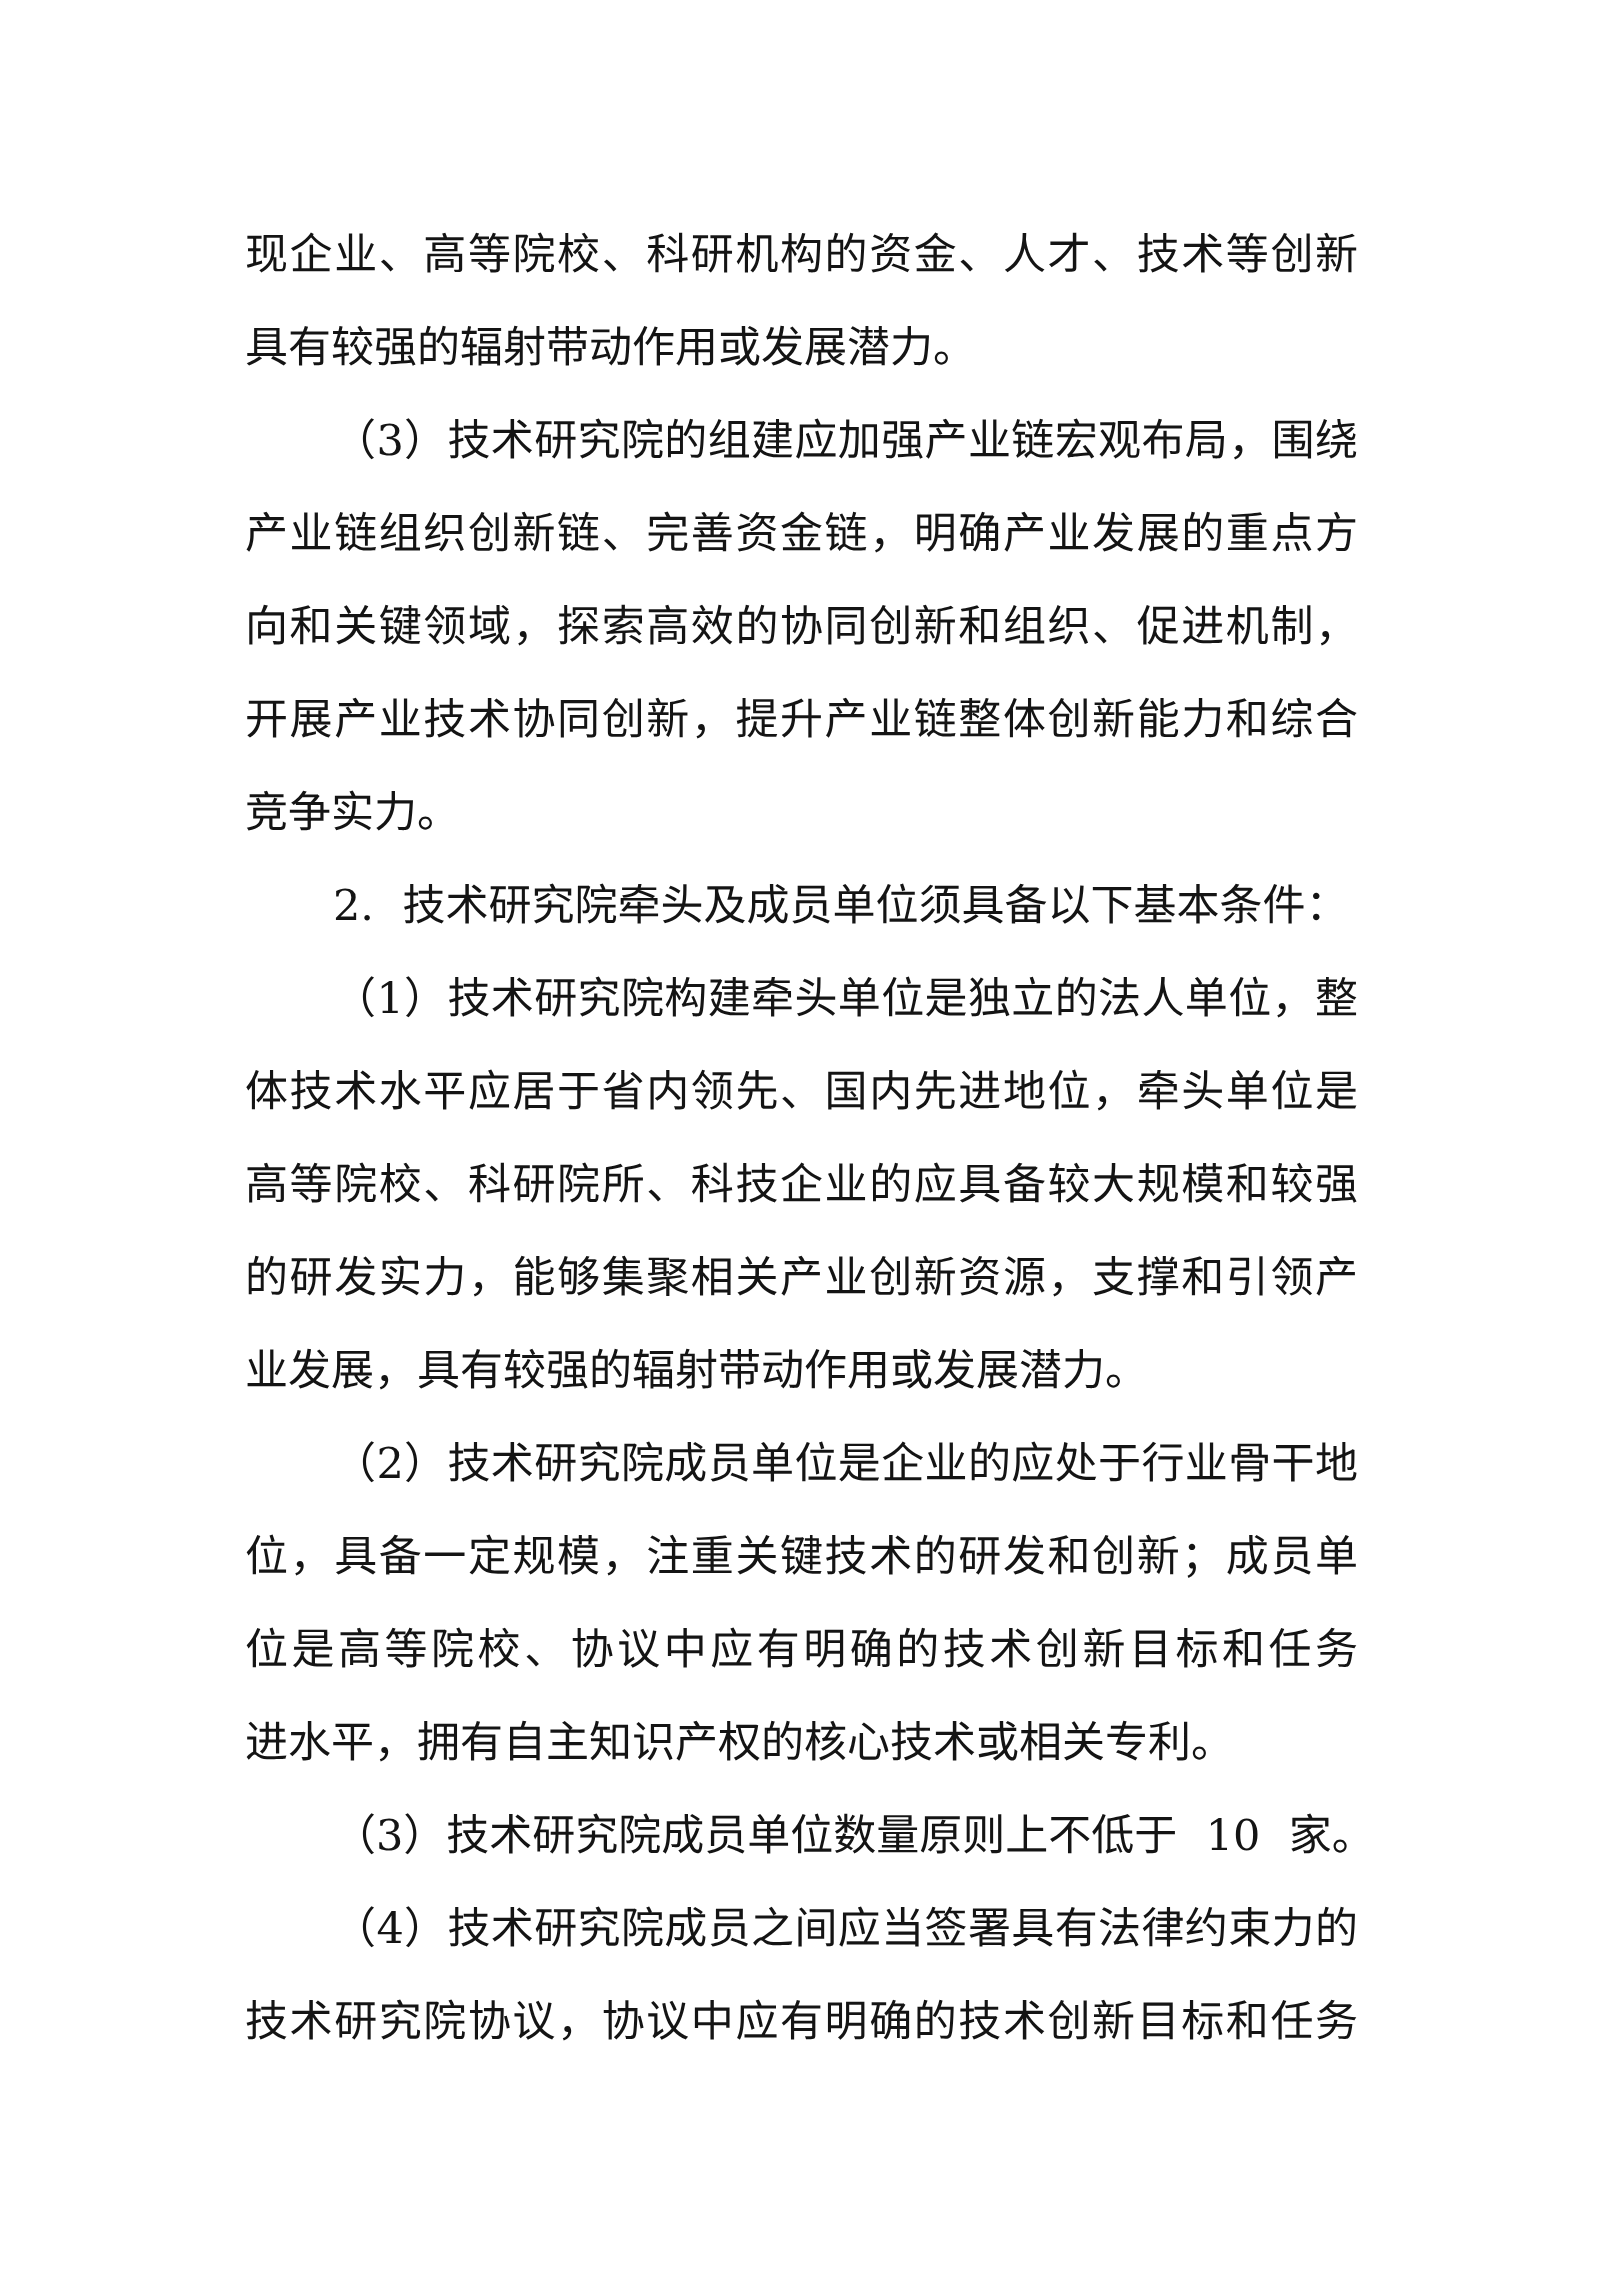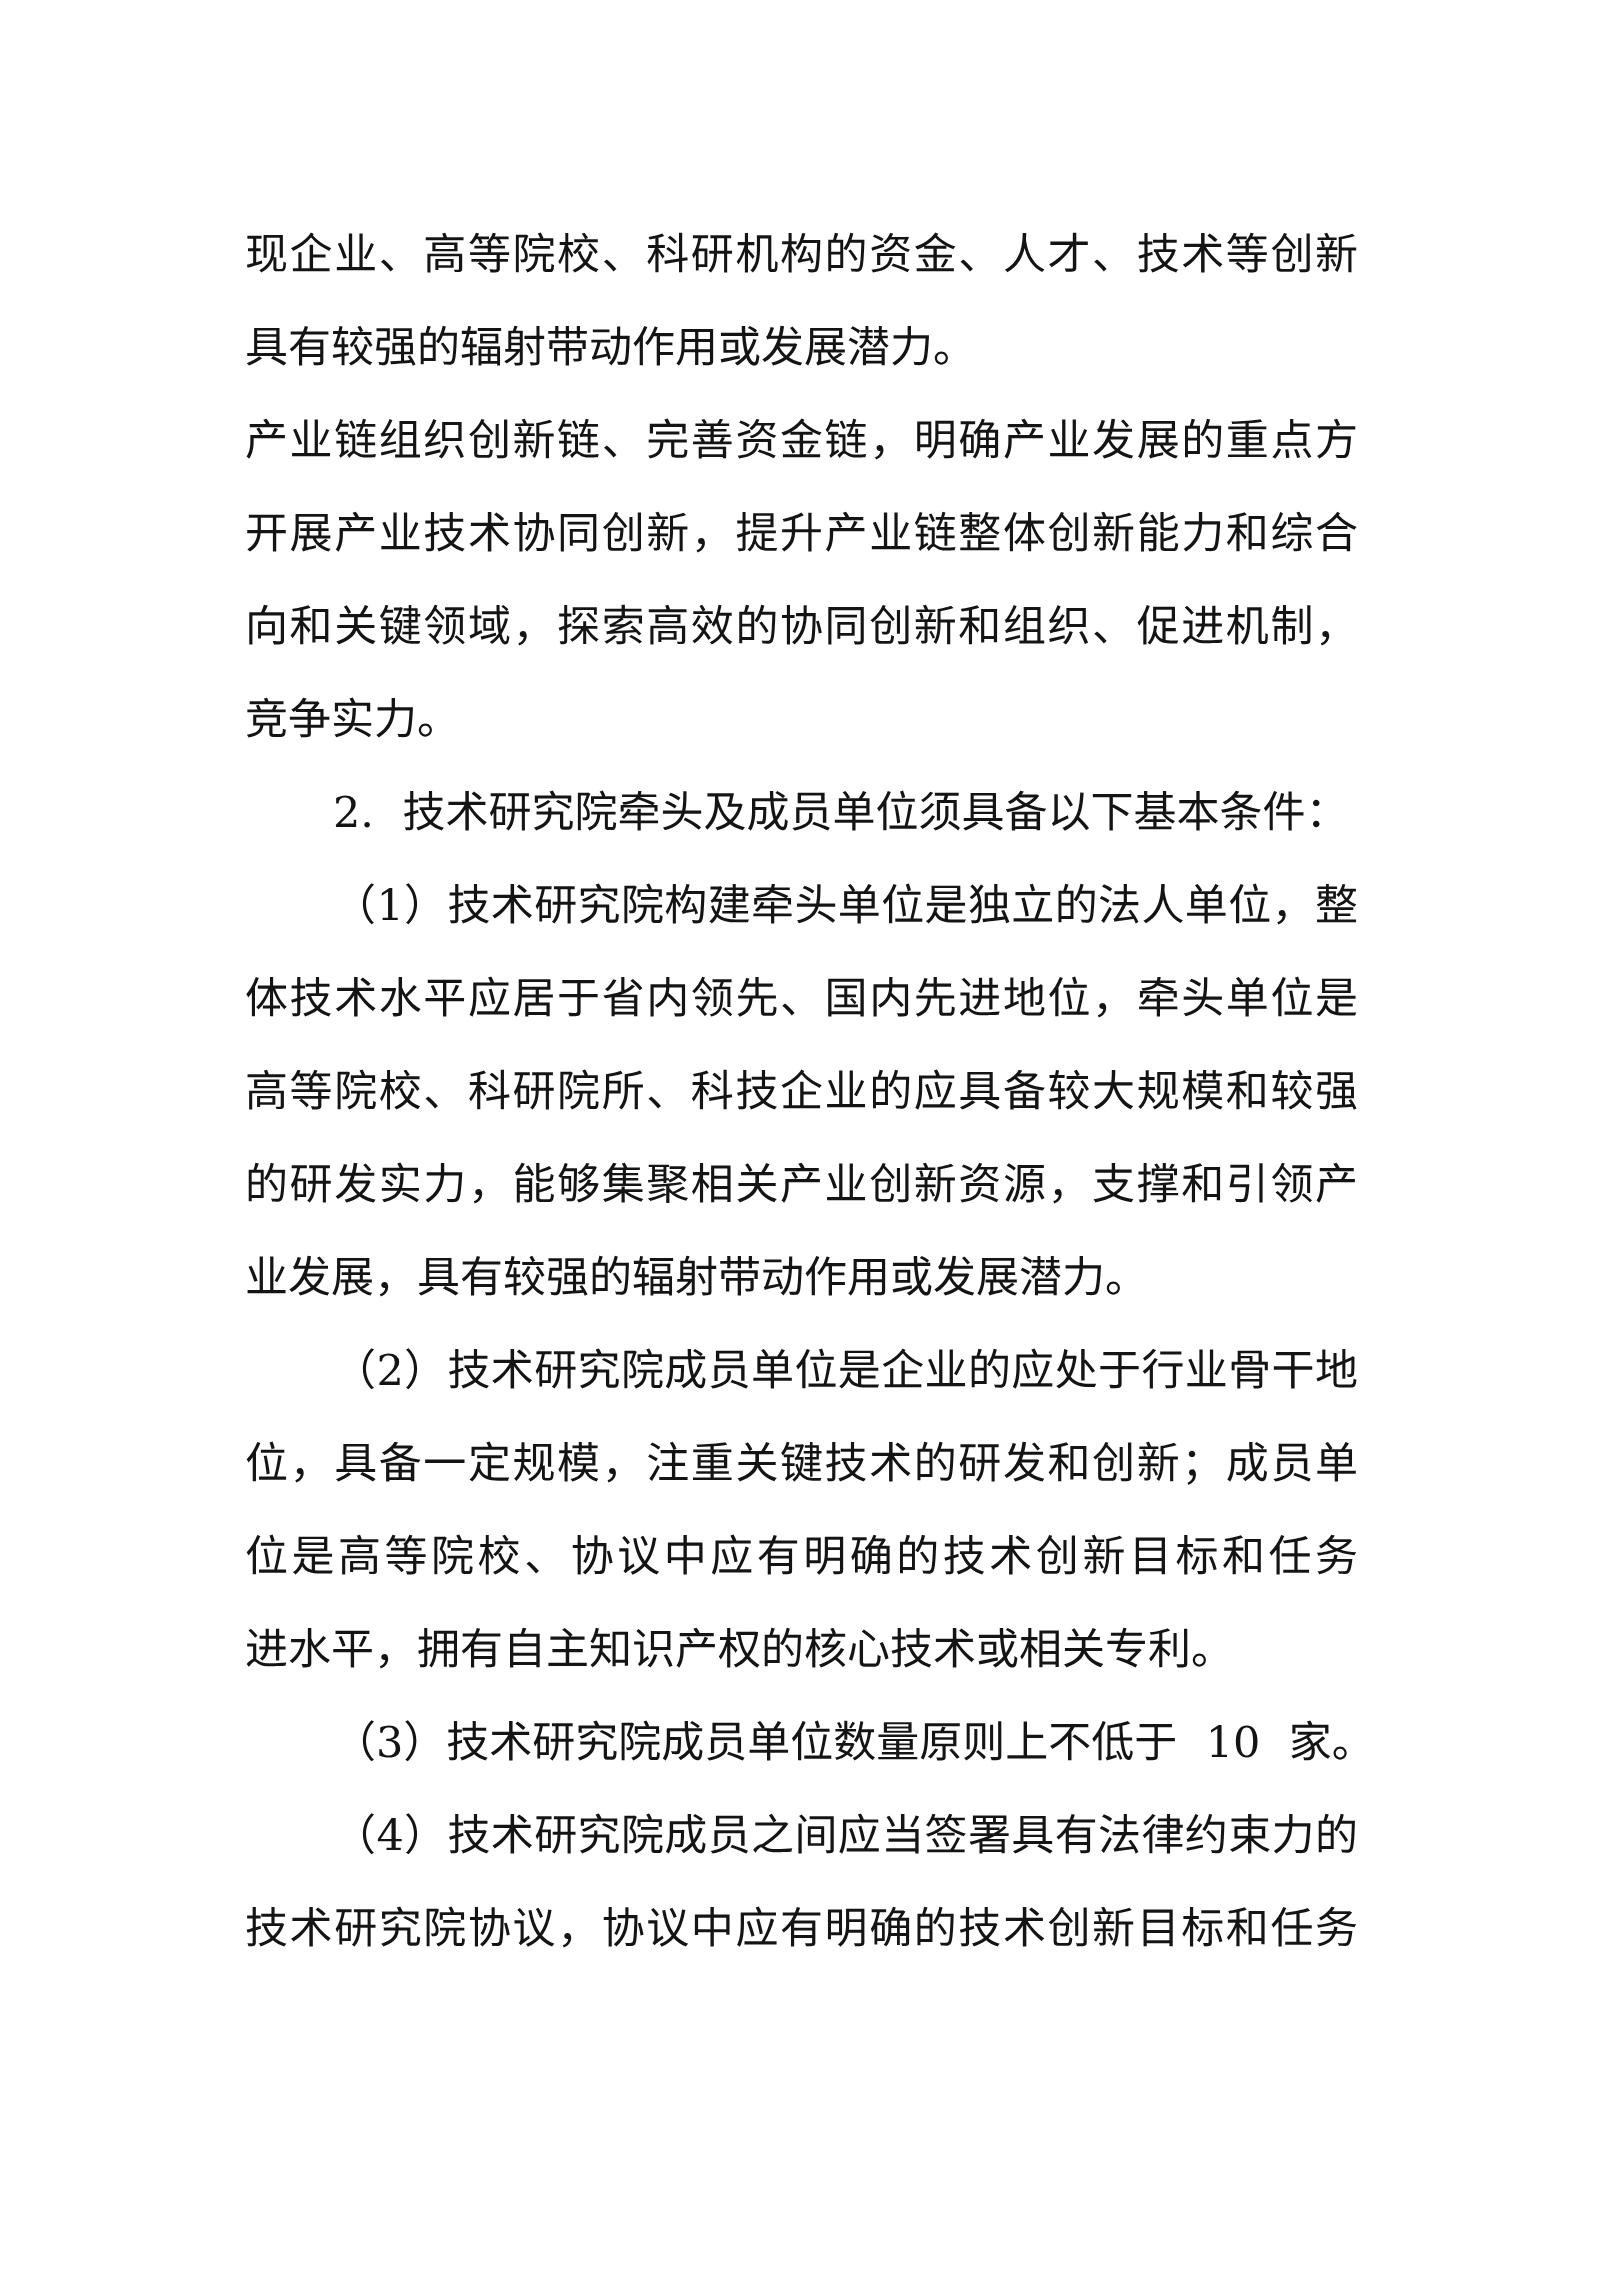--- a/index.html
+++ b/index.html
@@ -50,23 +50,24 @@
     padding-left: 88px;
   }
 </style>
 </head>
 <body>
 
 <div class="page">
   <div class="text-block">
     <div class="line fill">现企业、高等院校、科研机构的资金、人才、技术等创新</div>
     <div class="line">具有较强的辐射带动作用或发展潜力。</div>
+    <div class="line indent fill">（3）技术研究院的组建应加强产业链宏观布局，围绕</div>
     <div class="line fill">产业链组织创新链、完善资金链，明确产业发展的重点方</div>
+    <div class="line fill">向和关键领域，探索高效的协同创新和组织、促进机制，</div>
     <div class="line fill">开展产业技术协同创新，提升产业链整体创新能力和综合</div>
-    <div class="line fill">向和关键领域，探索高效的协同创新和组织、促进机制，</div>
     <div class="line">竞争实力。</div>
     <div class="line indent">2. 技术研究院牵头及成员单位须具备以下基本条件：</div>
     <div class="line indent fill">（1）技术研究院构建牵头单位是独立的法人单位，整</div>
     <div class="line fill">体技术水平应居于省内领先、国内先进地位，牵头单位是</div>
     <div class="line fill">高等院校、科研院所、科技企业的应具备较大规模和较强</div>
     <div class="line fill">的研发实力，能够集聚相关产业创新资源，支撑和引领产</div>
     <div class="line">业发展，具有较强的辐射带动作用或发展潜力。</div>
     <div class="line indent fill">（2）技术研究院成员单位是企业的应处于行业骨干地</div>
     <div class="line fill">位，具备一定规模，注重关键技术的研发和创新；成员单</div>
     <div class="line fill">位是高等院校、协议中应有明确的技术创新目标和任务</div>

